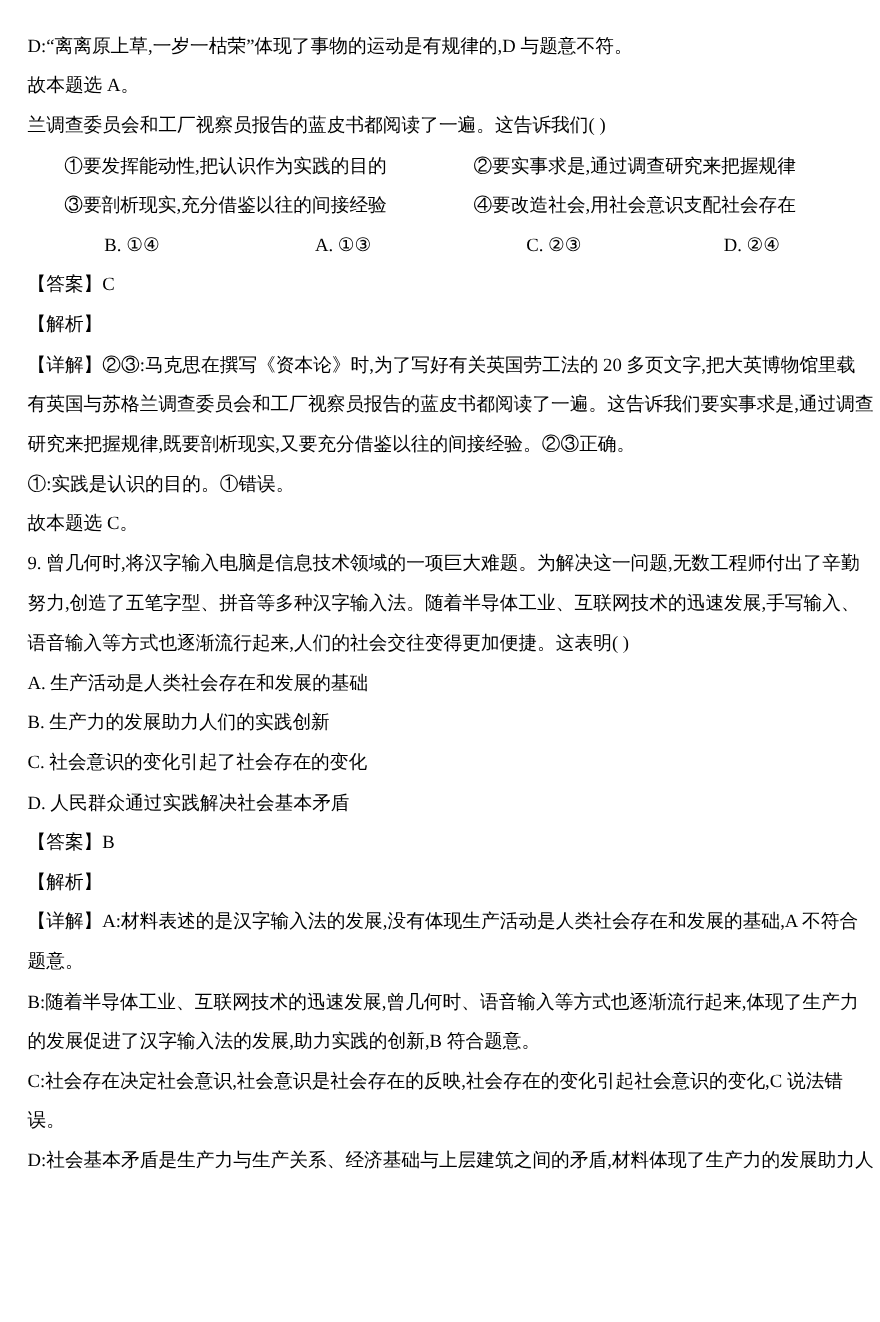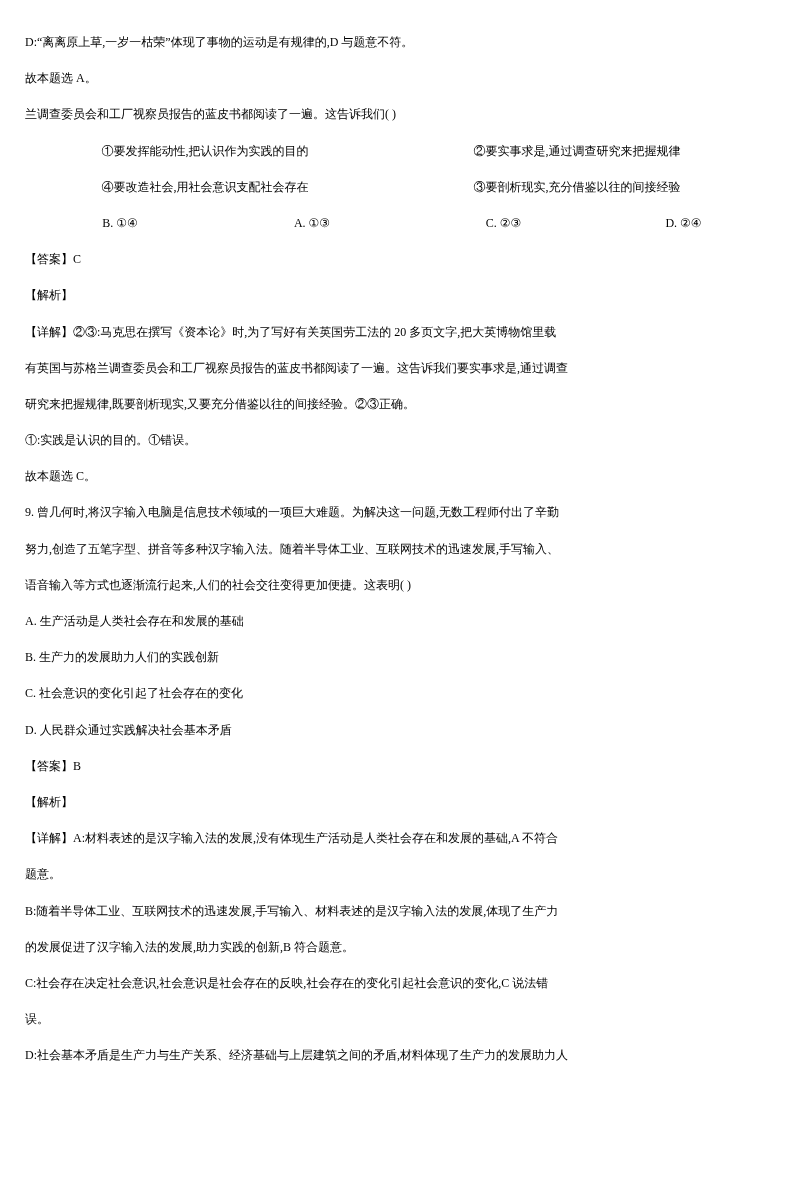--- a/index.html
+++ b/index.html
@@ -5,21 +5,21 @@
   html,body{margin:0;padding:0;background:#ffffff;}
   .page{
     position:relative;
     width:800px;
     height:1202px;
     box-sizing:border-box;
     padding:24px 31px 0 25px;
     background:#ffffff;
     color:#000000;
     font-family:"Liberation Serif","DejaVu Serif",serif;
-    font-size:12px;
+    font-size:17px;
     line-height:36.2px;
     overflow:hidden;
   }
   .line{
     white-space:nowrap;
     height:36.2px;
     overflow:visible;
   }
   .line.cols2{display:grid;grid-template-columns:360px 1fr;}
   .line.options{display:grid;grid-template-columns:190px 194px 189px 1fr;}
@@ -31,22 +31,22 @@
 <div class="page">
   <div>
       <div class="line text">D:“离离原上草,一岁一枯荣”体现了事物的运动是有规律的,D 与题意不符。</div>
       <div class="line text">故本题选 A。</div>
       <div class="line text">兰调查委员会和工厂视察员报告的蓝皮书都阅读了一遍。这告诉我们(    )</div>
       <div class="line cols2">
         <span class="cell">①要发挥能动性,把认识作为实践的目的</span>
         <span class="cell">②要实事求是,通过调查研究来把握规律</span>
       </div>
       <div class="line cols2">
+        <span class="cell">③要剖析现实,充分借鉴以往的间接经验</span>
         <span class="cell">④要改造社会,用社会意识支配社会存在</span>
-        <span class="cell">③要剖析现实,充分借鉴以往的间接经验</span>
       </div>
       <div class="line options">
         <span class="cell">B. ①④</span>
         <span class="cell">A. ①③</span>
         <span class="cell">C. ②③</span>
         <span class="cell">D. ②④</span>
       </div>
       <div class="line text">【答案】C</div>
       <div class="line text">【解析】</div>
       <div class="line text">【详解】②③:马克思在撰写《资本论》时,为了写好有关英国劳工法的 20 多页文字,把大英博物馆里载</div>
@@ -58,19 +58,19 @@
       <div class="line text">努力,创造了五笔字型、拼音等多种汉字输入法。随着半导体工业、互联网技术的迅速发展,手写输入、</div>
       <div class="line text">语音输入等方式也逐渐流行起来,人们的社会交往变得更加便捷。这表明(    )</div>
       <div class="line text">A. 生产活动是人类社会存在和发展的基础</div>
       <div class="line text">B. 生产力的发展助力人们的实践创新</div>
       <div class="line text">C. 社会意识的变化引起了社会存在的变化</div>
       <div class="line text">D. 人民群众通过实践解决社会基本矛盾</div>
       <div class="line text">【答案】B</div>
       <div class="line text">【解析】</div>
       <div class="line text">【详解】A:材料表述的是汉字输入法的发展,没有体现生产活动是人类社会存在和发展的基础,A 不符合</div>
       <div class="line text">题意。</div>
-      <div class="line text">B:随着半导体工业、互联网技术的迅速发展,手写输入、材料表述的是汉字输入法的发展,体现了生产力</div>
+      <div class="line text">B:随着半导体工业、互联网技术的迅速发展,曾几何时、语音输入等方式也逐渐流行起来,体现了生产力</div>
       <div class="line text">的发展促进了汉字输入法的发展,助力实践的创新,B 符合题意。</div>
       <div class="line text">C:社会存在决定社会意识,社会意识是社会存在的反映,社会存在的变化引起社会意识的变化,C 说法错</div>
       <div class="line text">误。</div>
       <div class="line text">D:社会基本矛盾是生产力与生产关系、经济基础与上层建筑之间的矛盾,材料体现了生产力的发展助力人</div>
     </div>
 </div>
 
 </body></html>

